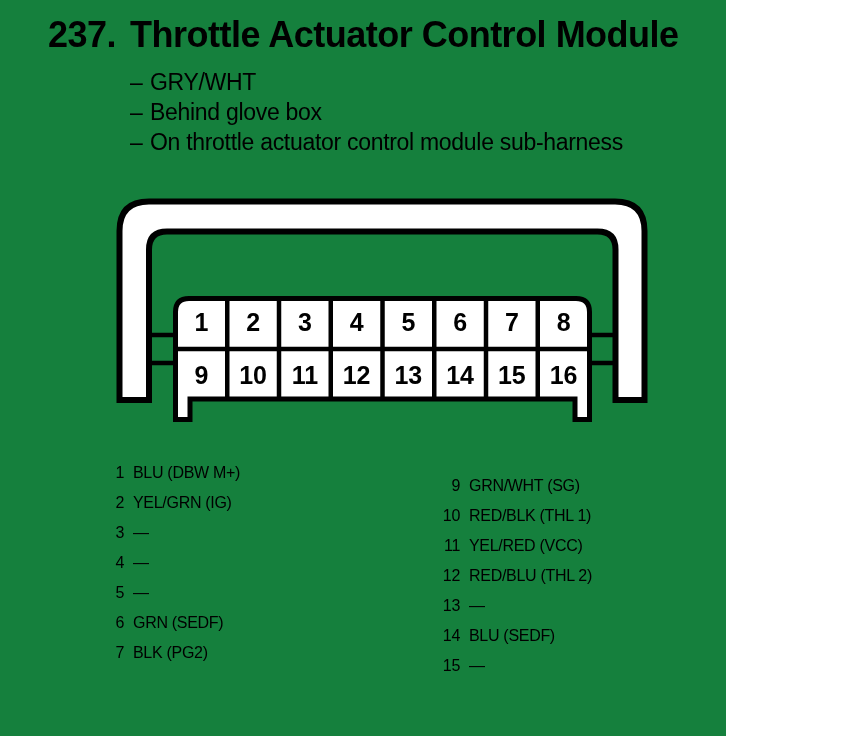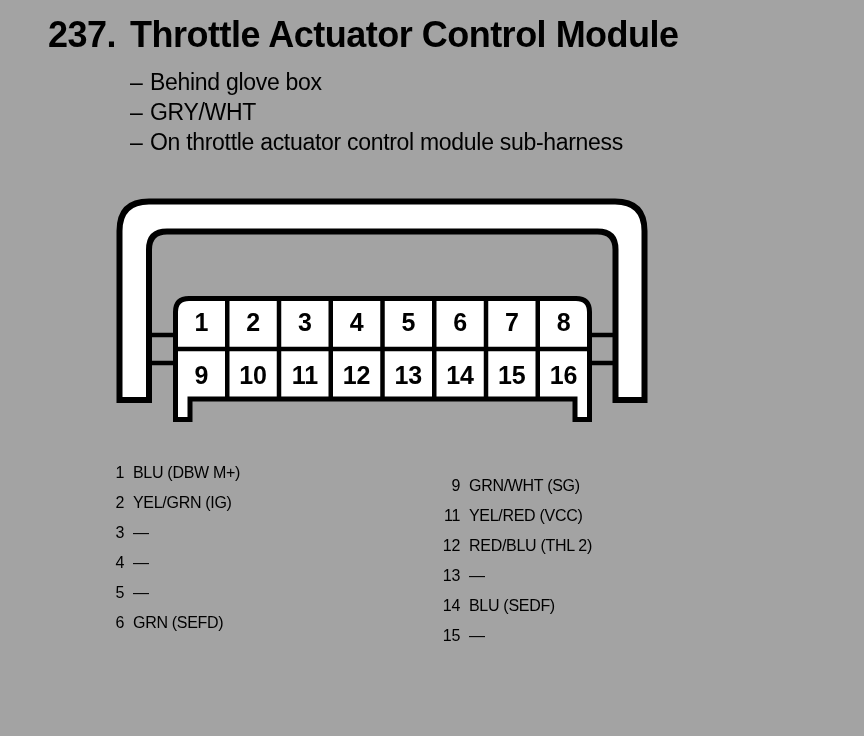--- a/index.html
+++ b/index.html
@@ -2,23 +2,23 @@
 <html><head>
 <meta charset="utf-8">
 <style>
   html, body {
     margin: 0;
     padding: 0;
     background: #ffffff;
   }
   .page {
     position: relative;
-    width: 864px;
+    width: 726px;
     height: 736px;
-    background: #a3a3a3;
+    background: #15803d;
     color: #000000;
     font-family: "Liberation Sans", "DejaVu Sans", sans-serif;
     overflow: hidden;
   }
   .title {
     position: absolute;
     left: 48px;
     top: 13px;
     font-size: 36px;
     font-weight: bold;
@@ -79,22 +79,22 @@
 </head>
 <body>
 
 <div class="page">
 
   <div class="title">
     <span class="fig-num">237.</span><span>Throttle Actuator Control Module</span>
   </div>
 
   <div class="notes" id="notes">
+      <div class="note-line"><span class="marker">–</span><span>GRY/WHT</span></div>
       <div class="note-line"><span class="marker">–</span><span>Behind glove box</span></div>
-      <div class="note-line"><span class="marker">–</span><span>GRY/WHT</span></div>
       <div class="note-line"><span class="marker">–</span><span>On throttle actuator control module sub-harness</span></div>
     </div>
 
   <svg class="connector-svg" viewBox="0 0 864 736" xmlns="http://www.w3.org/2000/svg">
 
     <path d="M 119.5,400
              L 119.5,231
              Q 119.5,201.5 149,201.5
              L 615,201.5
              Q 644.5,201.5 644.5,231
@@ -158,24 +158,26 @@
         <text x="563.625" y="384" text-anchor="middle" class="pin-num-text">16</text>
       </g>
   </svg>
 
   <div class="legend-col left" id="legend-left">
       <div class="legend-row"><span class="num">1</span><span>BLU (DBW M+)</span></div>
       <div class="legend-row"><span class="num">2</span><span>YEL/GRN (IG)</span></div>
       <div class="legend-row"><span class="num">3</span><span>—</span></div>
       <div class="legend-row"><span class="num">4</span><span>—</span></div>
       <div class="legend-row"><span class="num">5</span><span>—</span></div>
-      <div class="legend-row"><span class="num">6</span><span>GRN (SEFD)</span></div>
+      <div class="legend-row"><span class="num">6</span><span>GRN (SEDF)</span></div>
+      <div class="legend-row"><span class="num">7</span><span>BLK (PG2)</span></div>
     </div>
   <div class="legend-col right" id="legend-right">
       <div class="legend-row"><span class="num">9</span><span>GRN/WHT (SG)</span></div>
+      <div class="legend-row"><span class="num">10</span><span>RED/BLK (THL 1)</span></div>
       <div class="legend-row"><span class="num">11</span><span>YEL/RED (VCC)</span></div>
       <div class="legend-row"><span class="num">12</span><span>RED/BLU (THL 2)</span></div>
       <div class="legend-row"><span class="num">13</span><span>—</span></div>
       <div class="legend-row"><span class="num">14</span><span>BLU (SEDF)</span></div>
       <div class="legend-row"><span class="num">15</span><span>—</span></div>
     </div>
 
 </div>
 
 </body></html>

